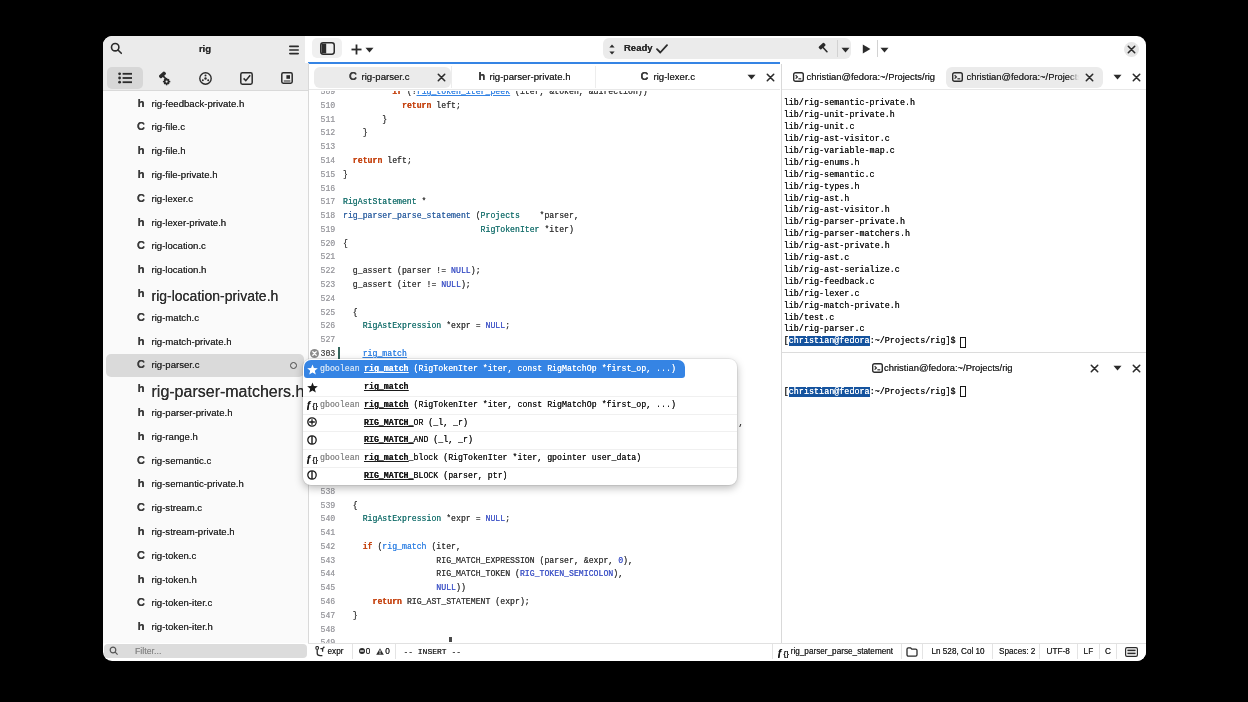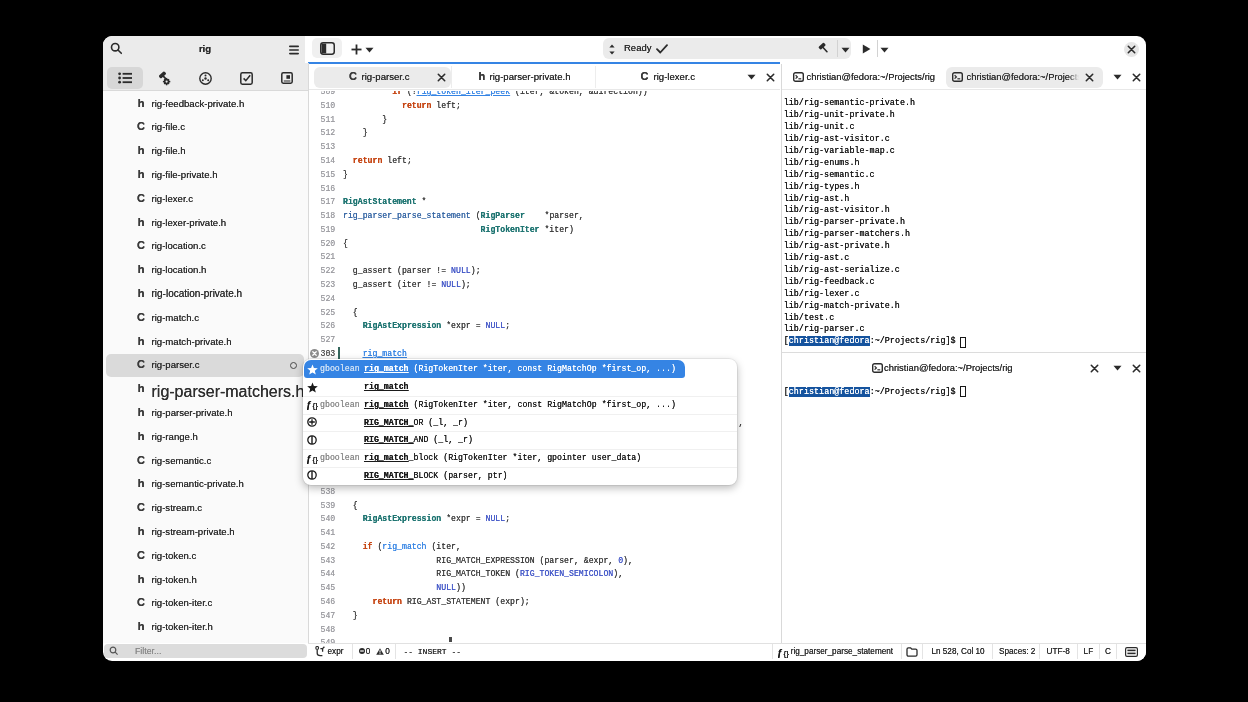--- a/index.html
+++ b/index.html
@@ -2,21 +2,21 @@
 <html><head><meta charset="utf-8"><style>
 
 *{margin:0;padding:0;box-sizing:border-box}
 html,body{width:1248px;height:702px;background:#000;overflow:hidden}
 body{font-family:"Liberation Sans",sans-serif;-webkit-font-smoothing:antialiased;text-shadow:0 0 0.45px}
 #win{position:absolute;left:103px;top:36px;width:1043px;height:625px;background:#fff;border-radius:9px;overflow:hidden;will-change:transform}
 .abs{position:absolute}
 svg{display:block}
 pre{font-family:"Liberation Mono",monospace;position:absolute;white-space:pre}
 .k{color:#c64614;font-weight:bold}
-.t{color:#1f7572;font-weight:bold}
+.t{color:#1f7572;font-weight:normal}
 .c{color:#4458c8}
 .f{color:#3465a4}
 .m{color:#3584e4}
 
 </style></head><body>
 <div id="win">
 <div style="position:absolute;left:0;top:0;width:202px;height:27px;background:#ebebeb"></div>
 <div style="position:absolute;left:7px;top:6px;width:13px;height:13px">
       <svg width="13" height="13" viewBox="0 0 13 13" style="">
         <circle cx="5.2" cy="5.2" r="3.7" fill="none" stroke="#2b2b2b" stroke-width="1.6"></circle>
@@ -48,21 +48,21 @@
         <path d="M0.5 0.8 L8.5 0.8 L4.5 5.5 Z" fill="#2b2b2b"></path>
       </svg>
     </div>
 <div style="position:absolute;left:500px;top:2px;width:248px;height:21px;background:#ebebeb;border-radius:6px"></div>
 <div style="position:absolute;left:506px;top:7.5px">
       <svg width="6" height="11" viewBox="0 0 6 11" style="">
         <path d="M0.4 3.6 L5.6 3.6 L3 0.4 Z" fill="#2b2b2b"></path>
         <path d="M0.4 7.4 L5.6 7.4 L3 10.6 Z" fill="#2b2b2b"></path>
       </svg>
     </div>
-<div style="position:absolute;left:521px;top:6px;font-size:9.5px;font-weight:normal;color:#2b2b2b">Ready</div>
+<div style="position:absolute;left:521px;top:6px;font-size:9.5px;font-weight:bold;color:#2b2b2b">Ready</div>
 <div style="position:absolute;left:553px;top:8px">
       <svg width="12" height="10" viewBox="0 0 12 10" style="">
         <path d="M1 5.2 L4.3 8.5 L11 1.2" fill="none" stroke="#2b2b2b" stroke-width="1.8" stroke-linecap="round" stroke-linejoin="round"></path>
       </svg>
     </div>
 <div style="position:absolute;left:712px;top:6px;transform:scale(0.92);transform-origin:top left">
       <svg width="14" height="14" viewBox="0 0 14 14" style="">
         <g transform="translate(14,0) scale(-1,1)">
           <g transform="rotate(42 6 4.5)" fill="#2b2b2b">
             <rect x="2.2" y="2.4" width="8" height="3.8" rx="1.2"></rect>
@@ -159,21 +159,21 @@
 <div style="position:absolute;left:48.5px;top:132.9px;font-size:9.6px;color:#2e2e2e">rig-file-private.h</div>
 <div style="position:absolute;left:31px;top:155.7px;width:14px;text-align:center;font-size:11px;font-weight:bold;color:#3a3a3a">C</div>
 <div style="position:absolute;left:48.5px;top:156.7px;font-size:9.6px;color:#2e2e2e">rig-lexer.c</div>
 <div style="position:absolute;left:31px;top:179.5px;width:14px;text-align:center;font-size:11px;font-weight:bold;color:#3a3a3a">h</div>
 <div style="position:absolute;left:48.5px;top:180.5px;font-size:9.6px;color:#2e2e2e">rig-lexer-private.h</div>
 <div style="position:absolute;left:31px;top:203.3px;width:14px;text-align:center;font-size:11px;font-weight:bold;color:#3a3a3a">C</div>
 <div style="position:absolute;left:48.5px;top:204.3px;font-size:9.6px;color:#2e2e2e">rig-location.c</div>
 <div style="position:absolute;left:31px;top:227.1px;width:14px;text-align:center;font-size:11px;font-weight:bold;color:#3a3a3a">h</div>
 <div style="position:absolute;left:48.5px;top:228.1px;font-size:9.6px;color:#2e2e2e">rig-location.h</div>
 <div style="position:absolute;left:31px;top:250.9px;width:14px;text-align:center;font-size:11px;font-weight:bold;color:#3a3a3a">h</div>
-<div style="position:absolute;left:48.5px;top:251.9px;font-size:10px;color:#2e2e2e">rig-location-private.h</div>
+<div style="position:absolute;left:48.5px;top:251.9px;font-size:14px;color:#2e2e2e">rig-location-private.h</div>
 <div style="position:absolute;left:31px;top:274.7px;width:14px;text-align:center;font-size:11px;font-weight:bold;color:#3a3a3a">C</div>
 <div style="position:absolute;left:48.5px;top:275.7px;font-size:9.6px;color:#2e2e2e">rig-match.c</div>
 <div style="position:absolute;left:31px;top:298.5px;width:14px;text-align:center;font-size:11px;font-weight:bold;color:#3a3a3a">h</div>
 <div style="position:absolute;left:48.5px;top:299.5px;font-size:9.6px;color:#2e2e2e">rig-match-private.h</div>
 <div style="position:absolute;left:3px;top:318.29999999999995px;width:198px;height:23px;background:#dadada;border-radius:5px"></div>
 <div style="position:absolute;left:31px;top:322.3px;width:14px;text-align:center;font-size:11px;font-weight:bold;color:#3a3a3a">C</div>
 <div style="position:absolute;left:48.5px;top:323.3px;font-size:9.6px;color:#2e2e2e">rig-parser.c</div>
 <div style="position:absolute;left:187px;top:326.3px;width:7px;height:7px;border:1.3px solid #4a4a4a;border-radius:50%"></div>
 <div style="position:absolute;left:31px;top:346.1px;width:14px;text-align:center;font-size:11px;font-weight:bold;color:#3a3a3a">h</div>
 <div style="position:absolute;left:48.5px;top:347.1px;font-size:16px;color:#2e2e2e">rig-parser-matchers.h</div>
@@ -275,21 +275,21 @@
 549</pre>
 <pre style="left:35px;top:-5.3935px;line-height:13.787px;font-size:8.2px;color:#3d3d3d">          <span class="k">if</span> (!<span class="m" style="text-decoration:underline">rig_token_iter_peek</span> (iter, &amp;token, &amp;direction))
             <span class="k">return</span> left;
         }
     }
 
   <span class="k">return</span> left;
 }
 
 <span class="t">RigAstStatement</span> *
-<span class="f">rig_parser_parse_statement</span> (<span class="t">RigParser</span>    *parser,
+<span class="f">rig_parser_parse_statement</span> (<span class="t">Projects</span>    *parser,
                             <span class="t">RigTokenIter</span> *iter)
 {
 
   g_assert (parser != <span class="c">NULL</span>);
   g_assert (iter != <span class="c">NULL</span>);
 
   {
     <span class="t">RigAstExpression</span> *expr = <span class="c">NULL</span>;
 
     <span class="m" style="text-decoration:underline;text-decoration-color:#3584e4">rig_match</span>

